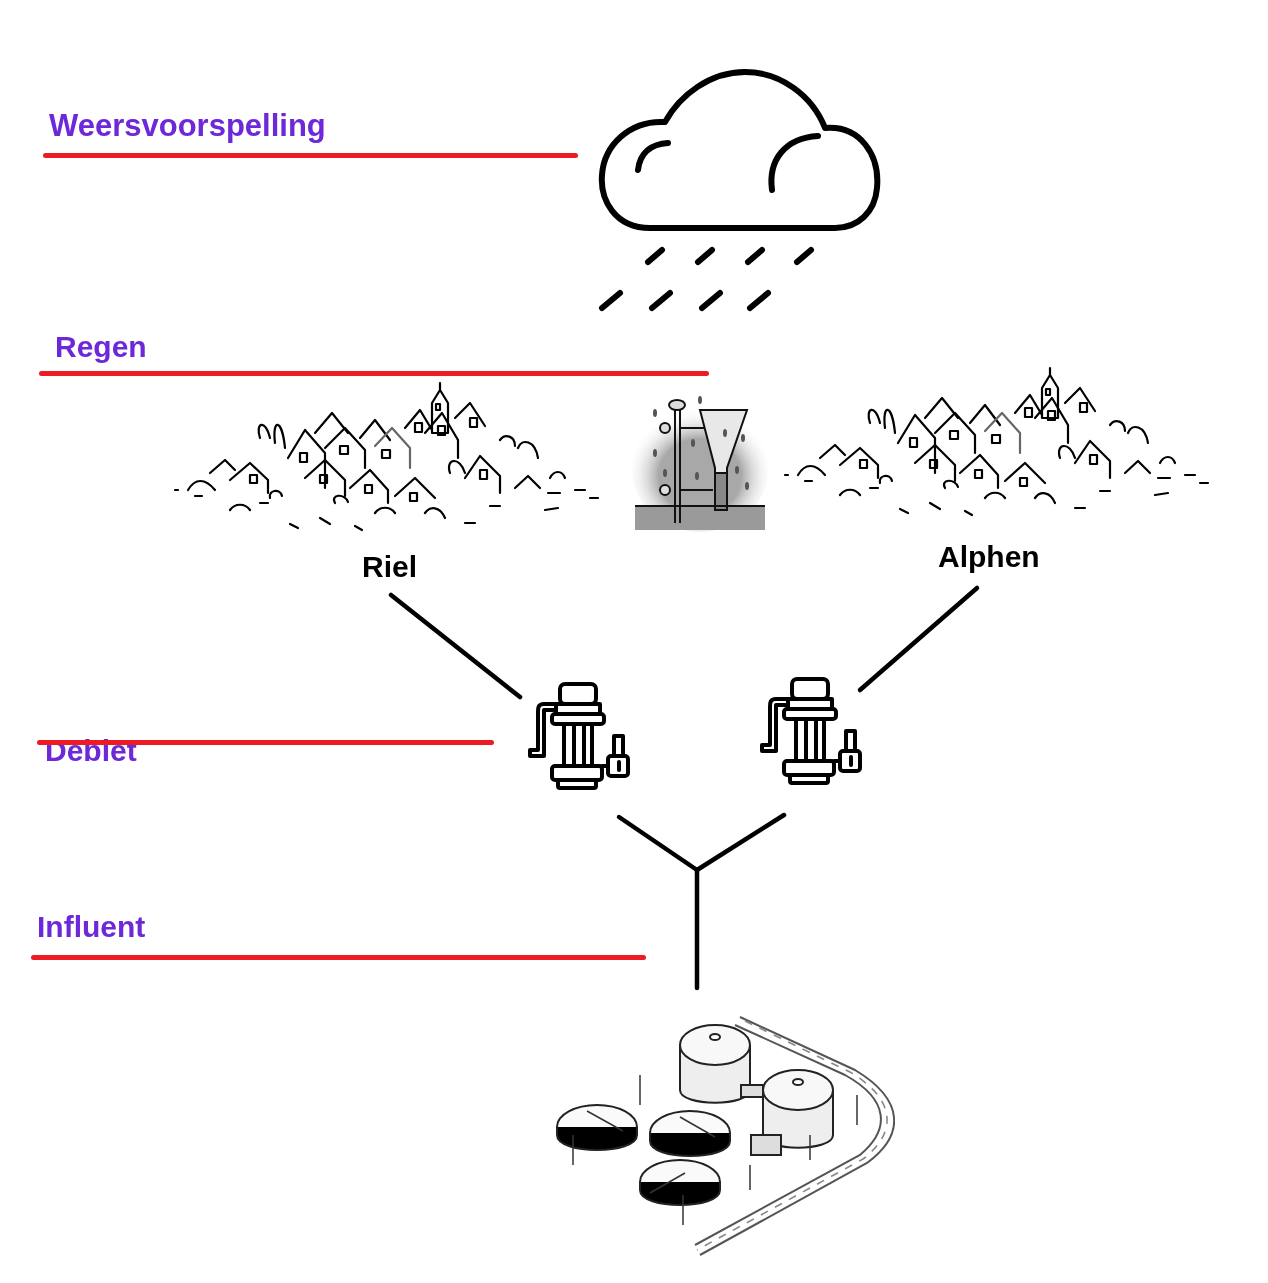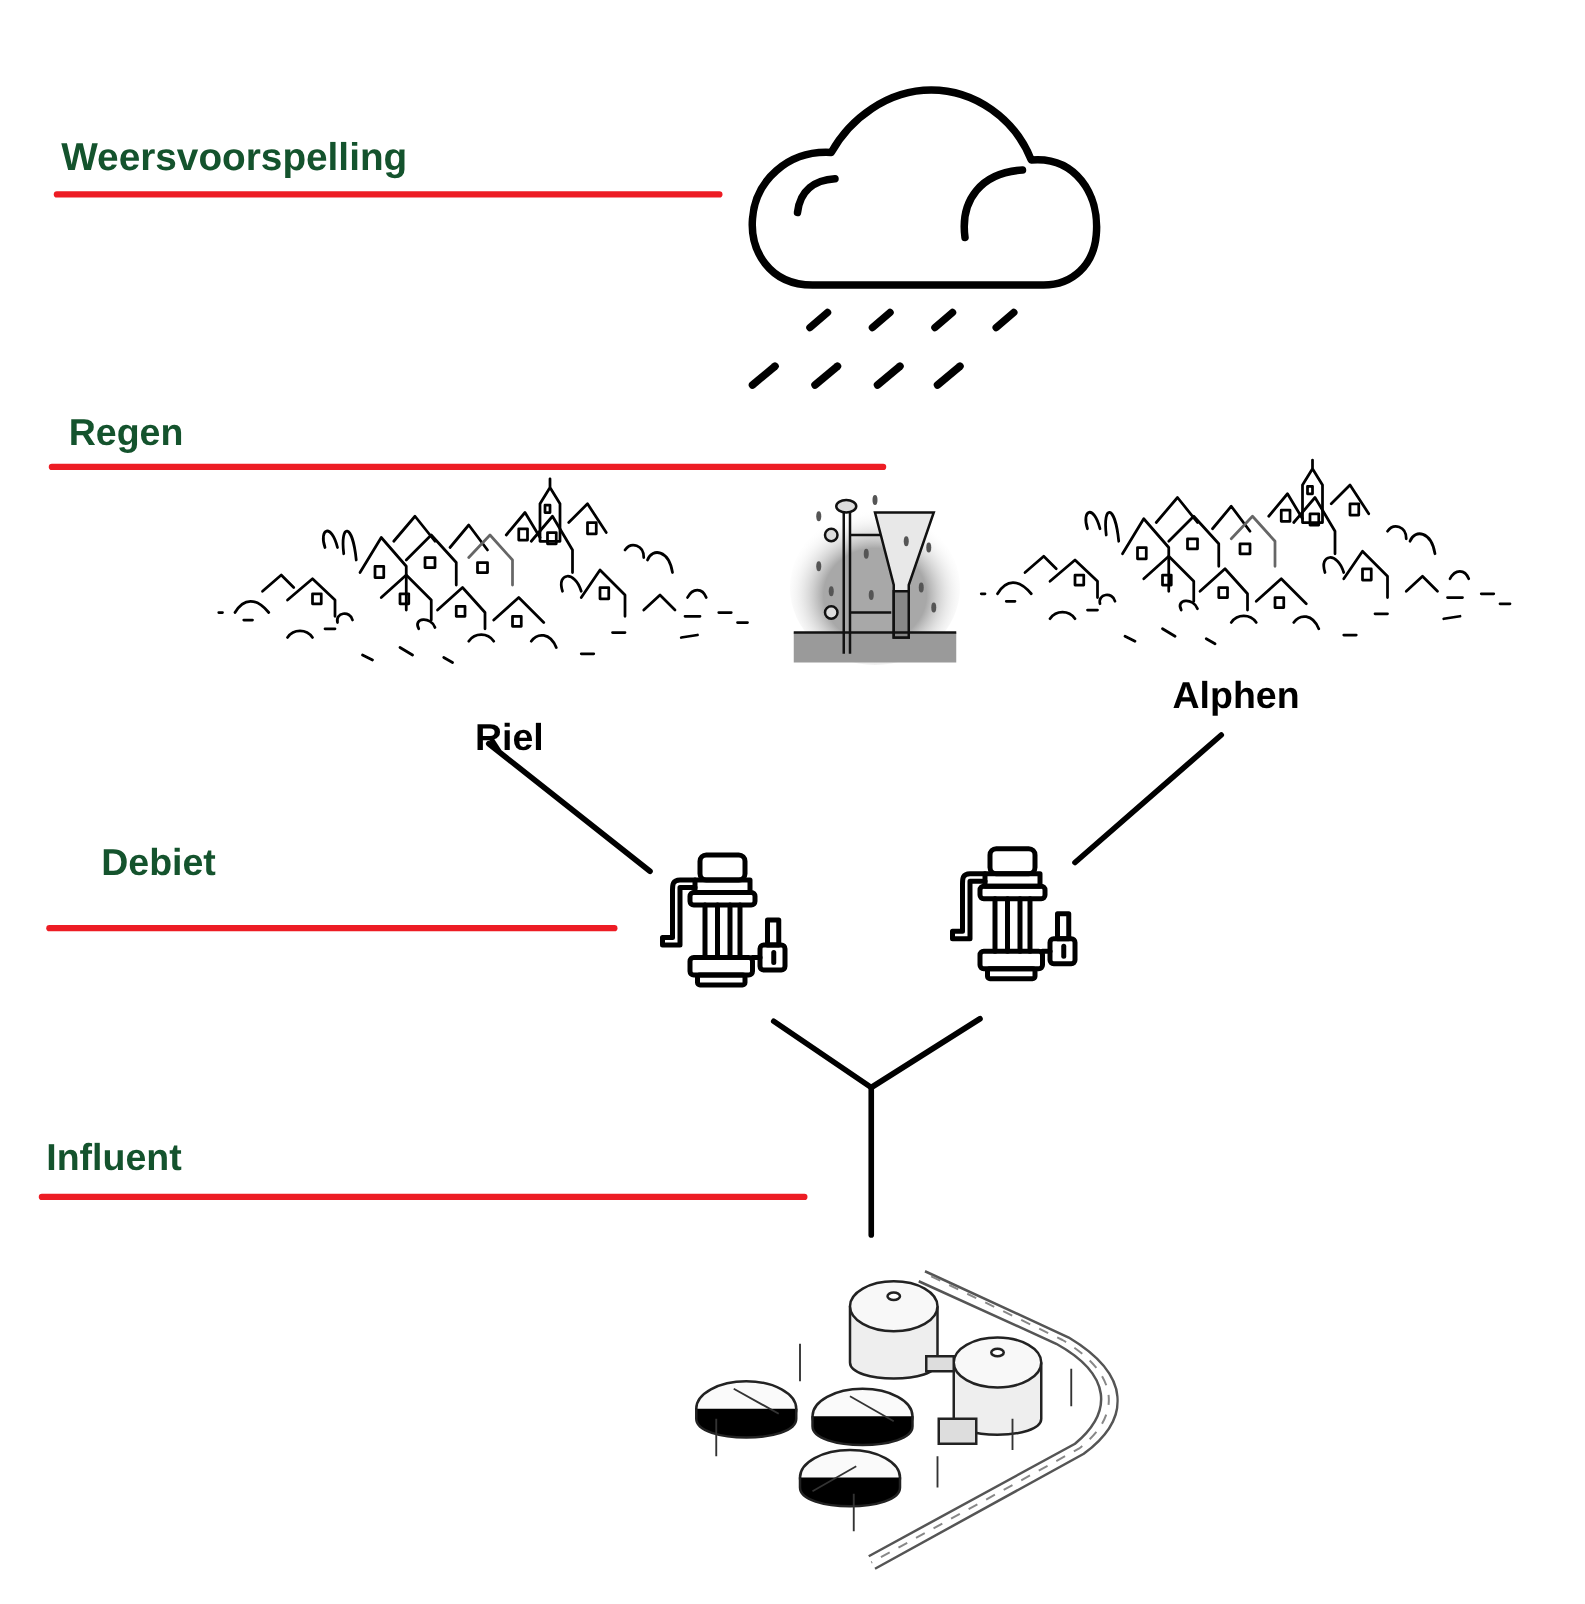--- a/index.html
+++ b/index.html
@@ -1,38 +1,38 @@
 <!DOCTYPE html>
 <html><head>
 <meta charset="utf-8">
 <style>
   html, body { margin:0; padding:0; background:#ffffff; }
   body { width:1268px; height:1283px; position:relative; overflow:hidden; font-family:"Liberation Sans", sans-serif; }
-  .stage-label { position:absolute; color:#14532d; font-weight:bold; font-size:30px; line-height:1; white-space:nowrap; }
+  .stage-label { position:absolute; color:#6d28d9; font-weight:bold; font-size:30px; line-height:1; white-space:nowrap; }
   .stage-rule { position:absolute; height:5px; background:#ed1c24; border-radius:3px; }
   .town-label { position:absolute; color:#000; font-weight:bold; font-size:30px; line-height:1; white-space:nowrap; }
   svg.abs { position:absolute; left:0; top:0; }
   .icon-wrap { position:absolute; }
 </style>
 </head>
 <body>
 
 <div class="stage-label" style="left:49px;top:110px;font-size:31px;">Weersvoorspelling</div>
 <div class="stage-rule" style="left:43px;top:153px;width:535px;"></div>
 
 <div class="stage-label" style="left:55px;top:332px;">Regen</div>
 <div class="stage-rule" style="left:39px;top:371px;width:670px;"></div>
 
-<div class="stage-label" style="left:45px;top:676px;margin-left:36px;">Debiet</div>
+<div class="stage-label" style="left:45px;top:736px;">Debiet</div>
 <div class="stage-rule" style="left:37px;top:740px;width:457px;"></div>
 
 <div class="stage-label" style="left:37px;top:912px;text-align:right;">Influent</div>
 <div class="stage-rule" style="left:31px;top:955px;width:615px;"></div>
 
-<div class="town-label" style="left:380px;top:552px;margin-top:24px;">Riel</div>
+<div class="town-label" style="left:362px;top:552px;">Riel</div>
 <div class="town-label" style="left:938px;top:542px;text-align:right;">Alphen</div>
 
 <svg class="abs" width="1268" height="1283">
   <g stroke="#000" stroke-width="4.5" stroke-linecap="round" fill="none">
     <line x1="391" y1="595" x2="520" y2="697"></line>
     <line x1="977" y1="588" x2="860" y2="690"></line>
     <line x1="619" y1="817" x2="697" y2="870"></line>
     <line x1="784" y1="815" x2="697" y2="870"></line>
     <line x1="697" y1="870" x2="697" y2="988"></line>
   </g>

